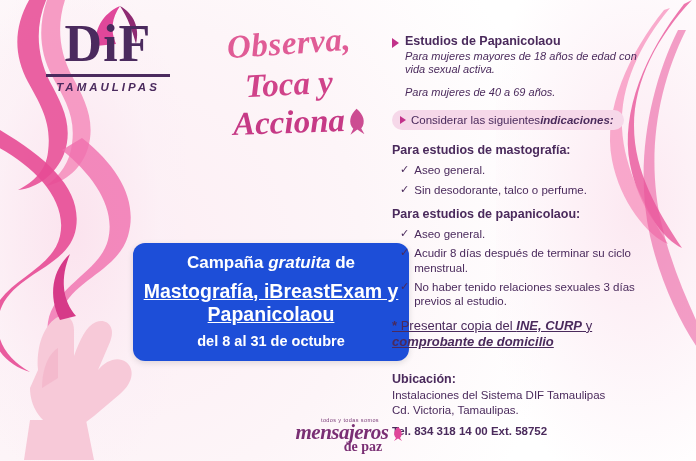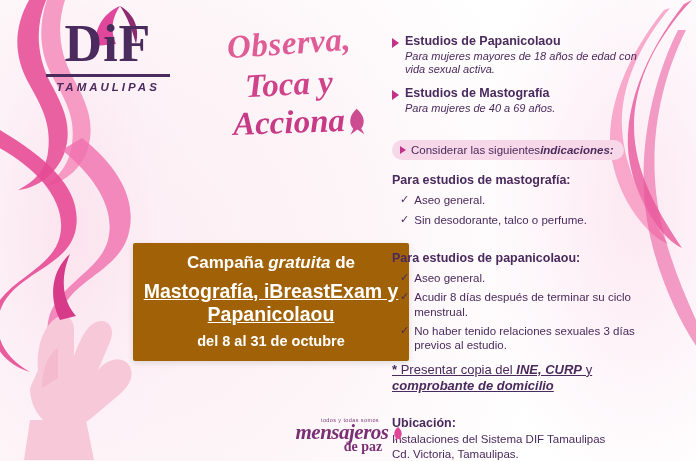--- a/index.html
+++ b/index.html
@@ -121,22 +121,22 @@
     top: 2px;
   }
 
   
   .campaign {
     position: absolute;
     left: 133px;
     top: 243px;
     width: 256px;
     padding: 10px 10px 12px 10px;
-    background: #a16207;
-    border-radius: 2px;
+    background: #1d4ed8;
+    border-radius: 12px;
     color: #ffffff;
     text-align: center;
     box-shadow: 0 2px 6px rgba(0,0,0,0.12);
   }
   .campaign .line1 {
     font-size: 17px;
     font-weight: 600;
     margin-bottom: 7px;
   }
   .campaign .line1 em {
@@ -182,21 +182,21 @@
     color: #4a2a5c;
   }
   .bullet-sub {
     font-size: 11px;
     font-style: italic;
     color: #4a2a5c;
     margin: 0 0 9px 13px;
     line-height: 1.22;
   }
   .consider-bar {
-    margin: 16px 0 11px 0;
+    margin: 2px 0 11px 0;
     background: #f6d8e9;
     border-radius: 12px;
     padding: 4px 10px 4px 8px;
     display: inline-flex;
     align-items: center;
     font-size: 11.5px;
     color: #4a2a5c;
   }
   .consider-bar .tri {
     width: 0; height: 0;
@@ -352,43 +352,39 @@
   </div>
 
   <div class="info">
 
     <div class="bullet-row">
       <span class="bullet-tri"></span>
       <span class="bullet-title">Estudios de Papanicolaou</span>
     </div>
     <div class="bullet-sub">Para mujeres mayores de 18 años de edad con vida sexual activa.</div>
 
-    <div class="bullet-row">
-      <span class="bullet-tri"></span>
-      <span class="bullet-title">Estudios de Mastografía</span>
-    </div>
     <div class="bullet-sub">Para mujeres de 40 a 69 años.</div>
 
     <div class="consider-bar">
       <span class="tri"></span>
       <span>Considerar las siguientes </span>
         <em>indicaciones:</em>
     </div>
 
     <div class="sec-title">Para estudios de mastografía:</div>
     <div class="check-line">
         <span class="ck">✓</span>
         <span class="ck-txt">Aseo general.</span>
       </div>
     <div class="check-line">
         <span class="ck">✓</span>
         <span class="ck-txt">Sin desodorante, talco o perfume.</span>
       </div>
 
-    <div class="sec-title" style="margin-top:24px;">Para estudios de papanicolaou:</div>
+    <div class="sec-title" style="margin-top:10px;">Para estudios de papanicolaou:</div>
     <div class="check-line">
         <span class="ck">✓</span>
         <span class="ck-txt">Aseo general.</span>
       </div>
     <div class="check-line">
         <span class="ck">✓</span>
         <span class="ck-txt">Acudir 8 días después de terminar su ciclo menstrual.</span>
       </div>
     <div class="check-line">
         <span class="ck">✓</span>

